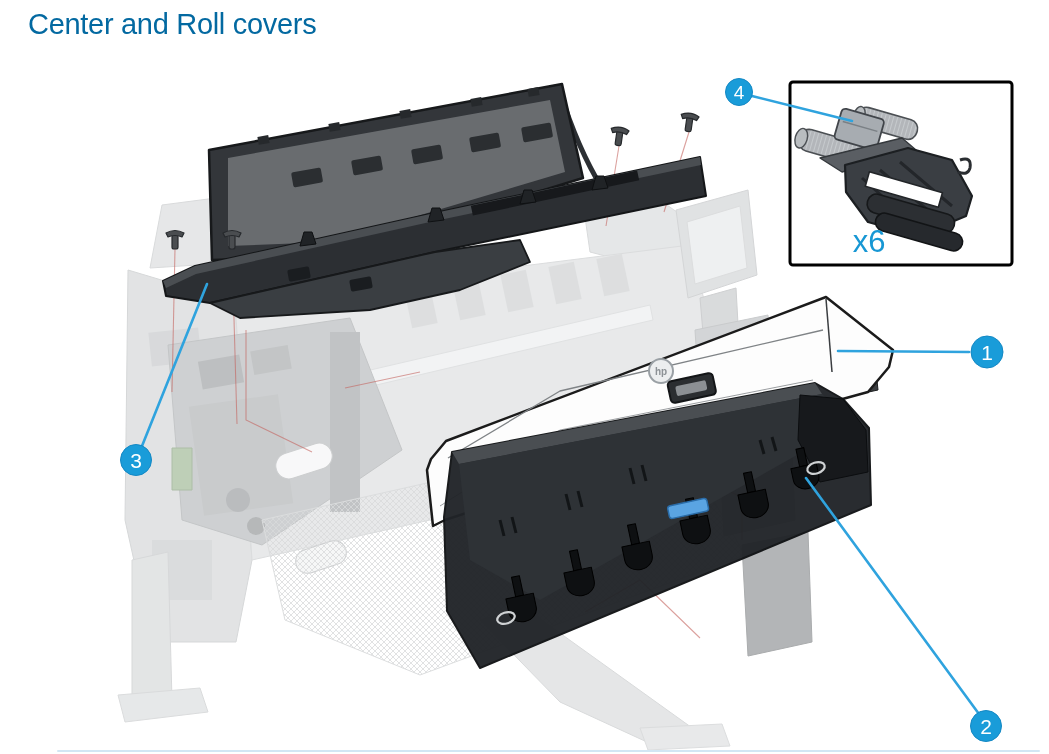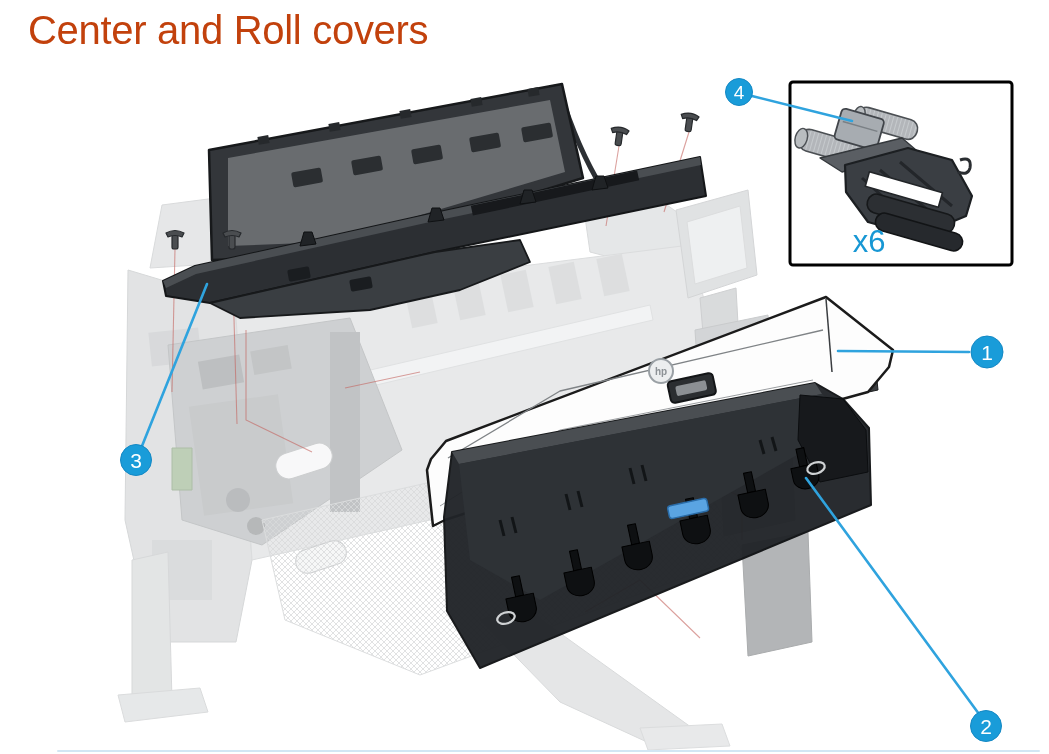--- a/index.html
+++ b/index.html
@@ -5,22 +5,22 @@
   html,body{margin:0;padding:0;background:#ffffff;}
   .page{
     position:relative;
     width:1049px;height:754px;
     background:#ffffff;
     overflow:hidden;
     font-family:"Liberation Sans", sans-serif;
   }
   .page-title{
     position:absolute;left:28px;top:8px;margin:0;
-    font-size:40px;font-weight:500;letter-spacing:-0.3px;
-    color:#c2410c;
+    font-size:29px;font-weight:500;letter-spacing:-0.3px;
+    color:#0369a1;
     font-family:"Liberation Sans", sans-serif;
   }
   .figure-svg{position:absolute;left:0;top:0;width:1049px;height:754px;}
   .footer-rule{
     position:absolute;left:57px;top:750px;width:983px;height:2px;
     background:#d2e6f4;border-radius:1px;
   }
   text{font-family:"Liberation Sans", sans-serif;}
   .callout-num{fill:#ffffff;font-size:21px;font-weight:500;}
   .qty-label{fill:#1797d4;font-size:31px;font-weight:500;}

